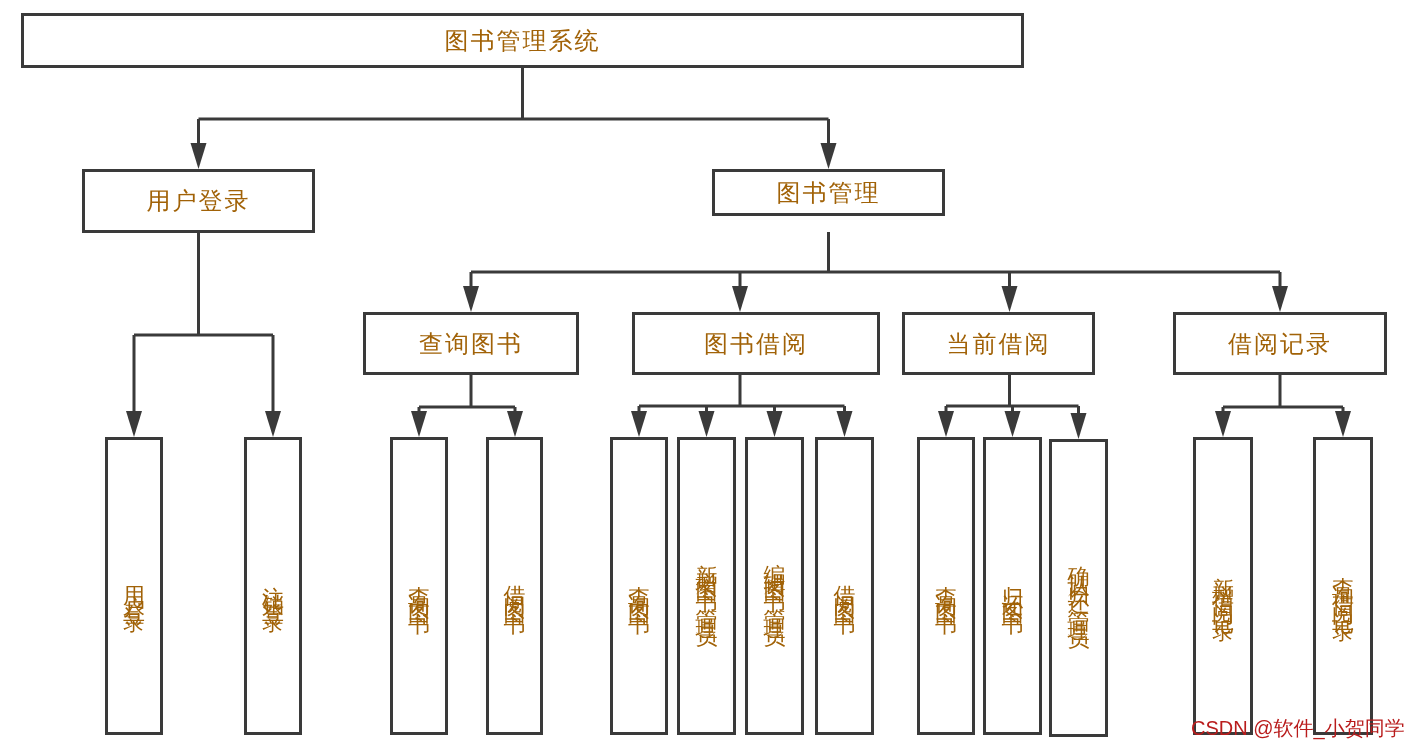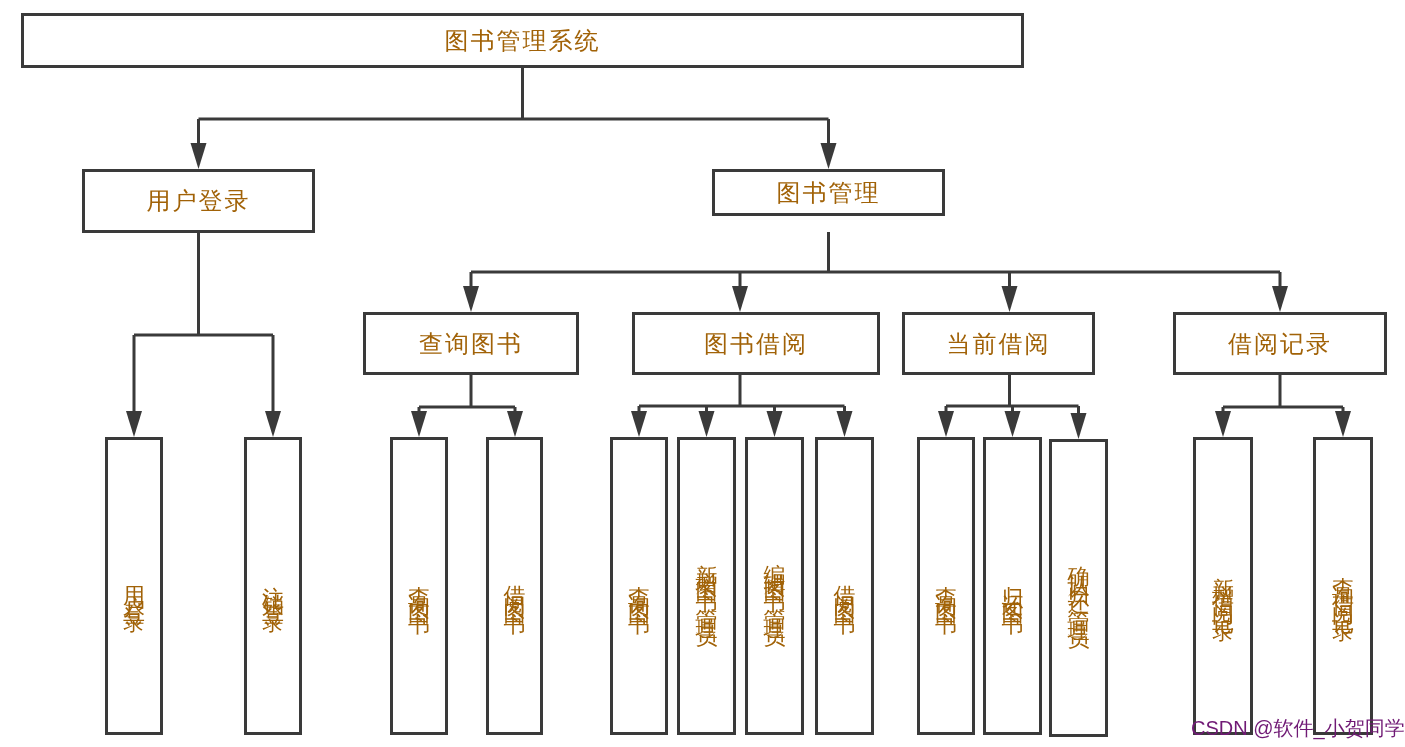--- a/index.html
+++ b/index.html
@@ -36,21 +36,21 @@
     text-orientation: mixed;
     font-size: 22px;
     letter-spacing: 9px;
     line-height: 1;
   }
   #watermark {
     position: absolute;
     left: 1191px;
     top: 715px;
     font-size: 20px;
-    color: #701a75;
+    color: #b91c1c;
     white-space: nowrap;
     z-index: 5;
     text-align: right;
   }
 </style>
 </head>
 <body>
 
 <div id="stage">
 

